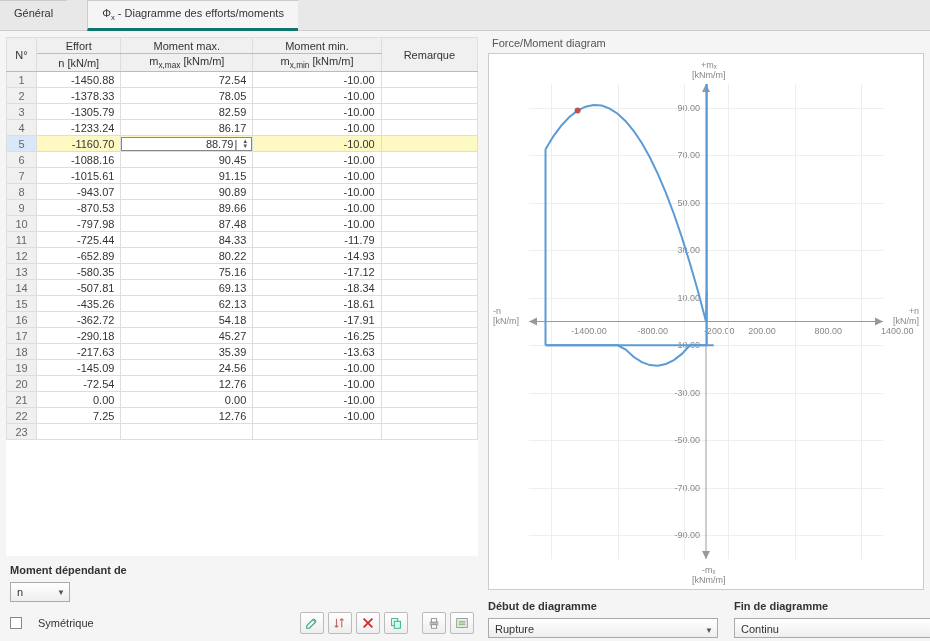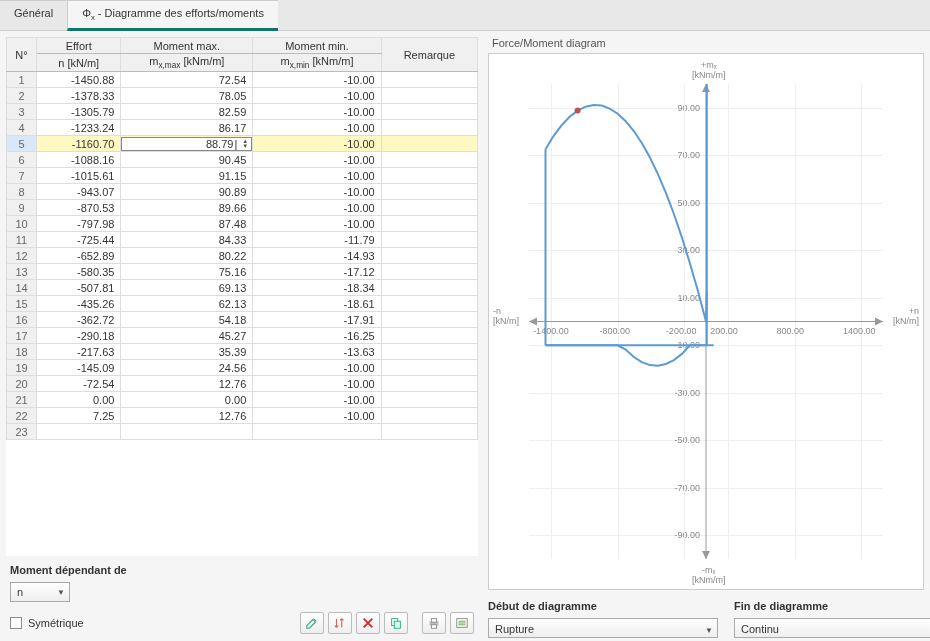--- a/index.html
+++ b/index.html
@@ -1,18 +1,18 @@
 <!DOCTYPE html>
 <html><head>
 <meta charset="utf-8">
 <style>
   * { box-sizing: border-box; margin: 0; padding: 0; }
   html, body { width: 930px; height: 641px; font-family: Arial, sans-serif; font-size: 11px; background: #f5f5f5; color: #333; overflow: hidden; }
   
-  .tabs { display: flex; background: #e8e8e8; border-bottom: 1px solid #ccc; }
+  .tabs { display: flex; background: #e8e8e8; border-bottom: 1px solid #ccc; gap: 20px; }
   .tab { padding: 6px 14px; background: #e8e8e8; border: 1px solid #ccc; border-bottom: none; border-right: none; cursor: pointer; font-size: 11px; }
   .tab:first-child { border-left: none; }
   .tab.active { background: #f5f5f5; border-bottom: 3px solid #0f766e; margin-bottom: -1px; }
   .tab sub { font-size: 0.7em; vertical-align: sub; }
   
   .content { display: flex; height: calc(100% - 28px); }
   .left-panel { width: 478px; display: flex; flex-direction: column; padding: 6px 0 6px 6px; }
   .right-panel { width: 452px; display: flex; flex-direction: column; padding: 6px 6px 6px 10px; }
   
   .table-wrap { flex: 1; overflow: auto; background: #fff; }
@@ -28,31 +28,31 @@
   .stepper div { width: 8px; height: 5px; font-size: 6px; line-height: 5px; text-align: center; color:#555; cursor:pointer; }
   sub { font-size: 0.75em; }
   
   .below-table { padding: 8px 4px 4px 4px; }
   .label { font-weight: bold; font-size: 11px; margin-bottom: 6px; }
   .select { display: inline-flex; align-items: center; justify-content: space-between; border: 1px solid #aaa; background: linear-gradient(#fff,#eee); padding: 2px 4px 2px 6px; min-width: 60px; height: 20px; font-size: 11px; cursor: pointer; }
   .select .chev { font-size: 8px; color: #555; margin-left: 10px; }
   .select.wide { width: 230px; align-items: flex-end; }
   
   .toolbar-row { display: flex; align-items: center; justify-content: space-between; margin-top: 10px; }
-  .checkbox { display: flex; align-items: flex-end; gap: 6px; cursor: pointer; }
+  .checkbox { display: flex; align-items: flex-end; gap: 16px; cursor: pointer; }
   .checkbox-box { width: 12px; height: 12px; border: 1px solid #888; background: #fff; }
   .icon-toolbar { display: flex; gap: 4px; }
   .toolbtn { width: 24px; height: 22px; border: 1px solid #bbb; background: linear-gradient(#fff,#eee); display: flex; align-items: center; justify-content: center; cursor: pointer; border-radius: 2px; }
   .toolbtn svg { width: 14px; height: 14px; }
   .toolbar-sep { width: 6px; }
   
   .chart-title { font-size: 11px; color: #555; margin-bottom: 4px; padding-left: 4px; }
   .chart-area { flex: 1; background: #fff; border: 1px solid #ccc; position: relative; overflow: hidden; }
   .axis-label { position: absolute; font-size: 9px; color: #888; white-space: nowrap; }
-  .tick { position: absolute; font-size: 9px; color: #888; }
+  .tick { position: absolute; font-size: 9px; color: #888; margin-left: 38px; }
   .gridline { position: absolute; background: #eee; }
   
   .bottom-controls { display: flex; gap: 16px; margin-top: 10px; }
   .bc-group { flex: 1; }
 </style>
 </head>
 <body>
 
 <div class="tabs">
   <div class="tab">Général</div>

